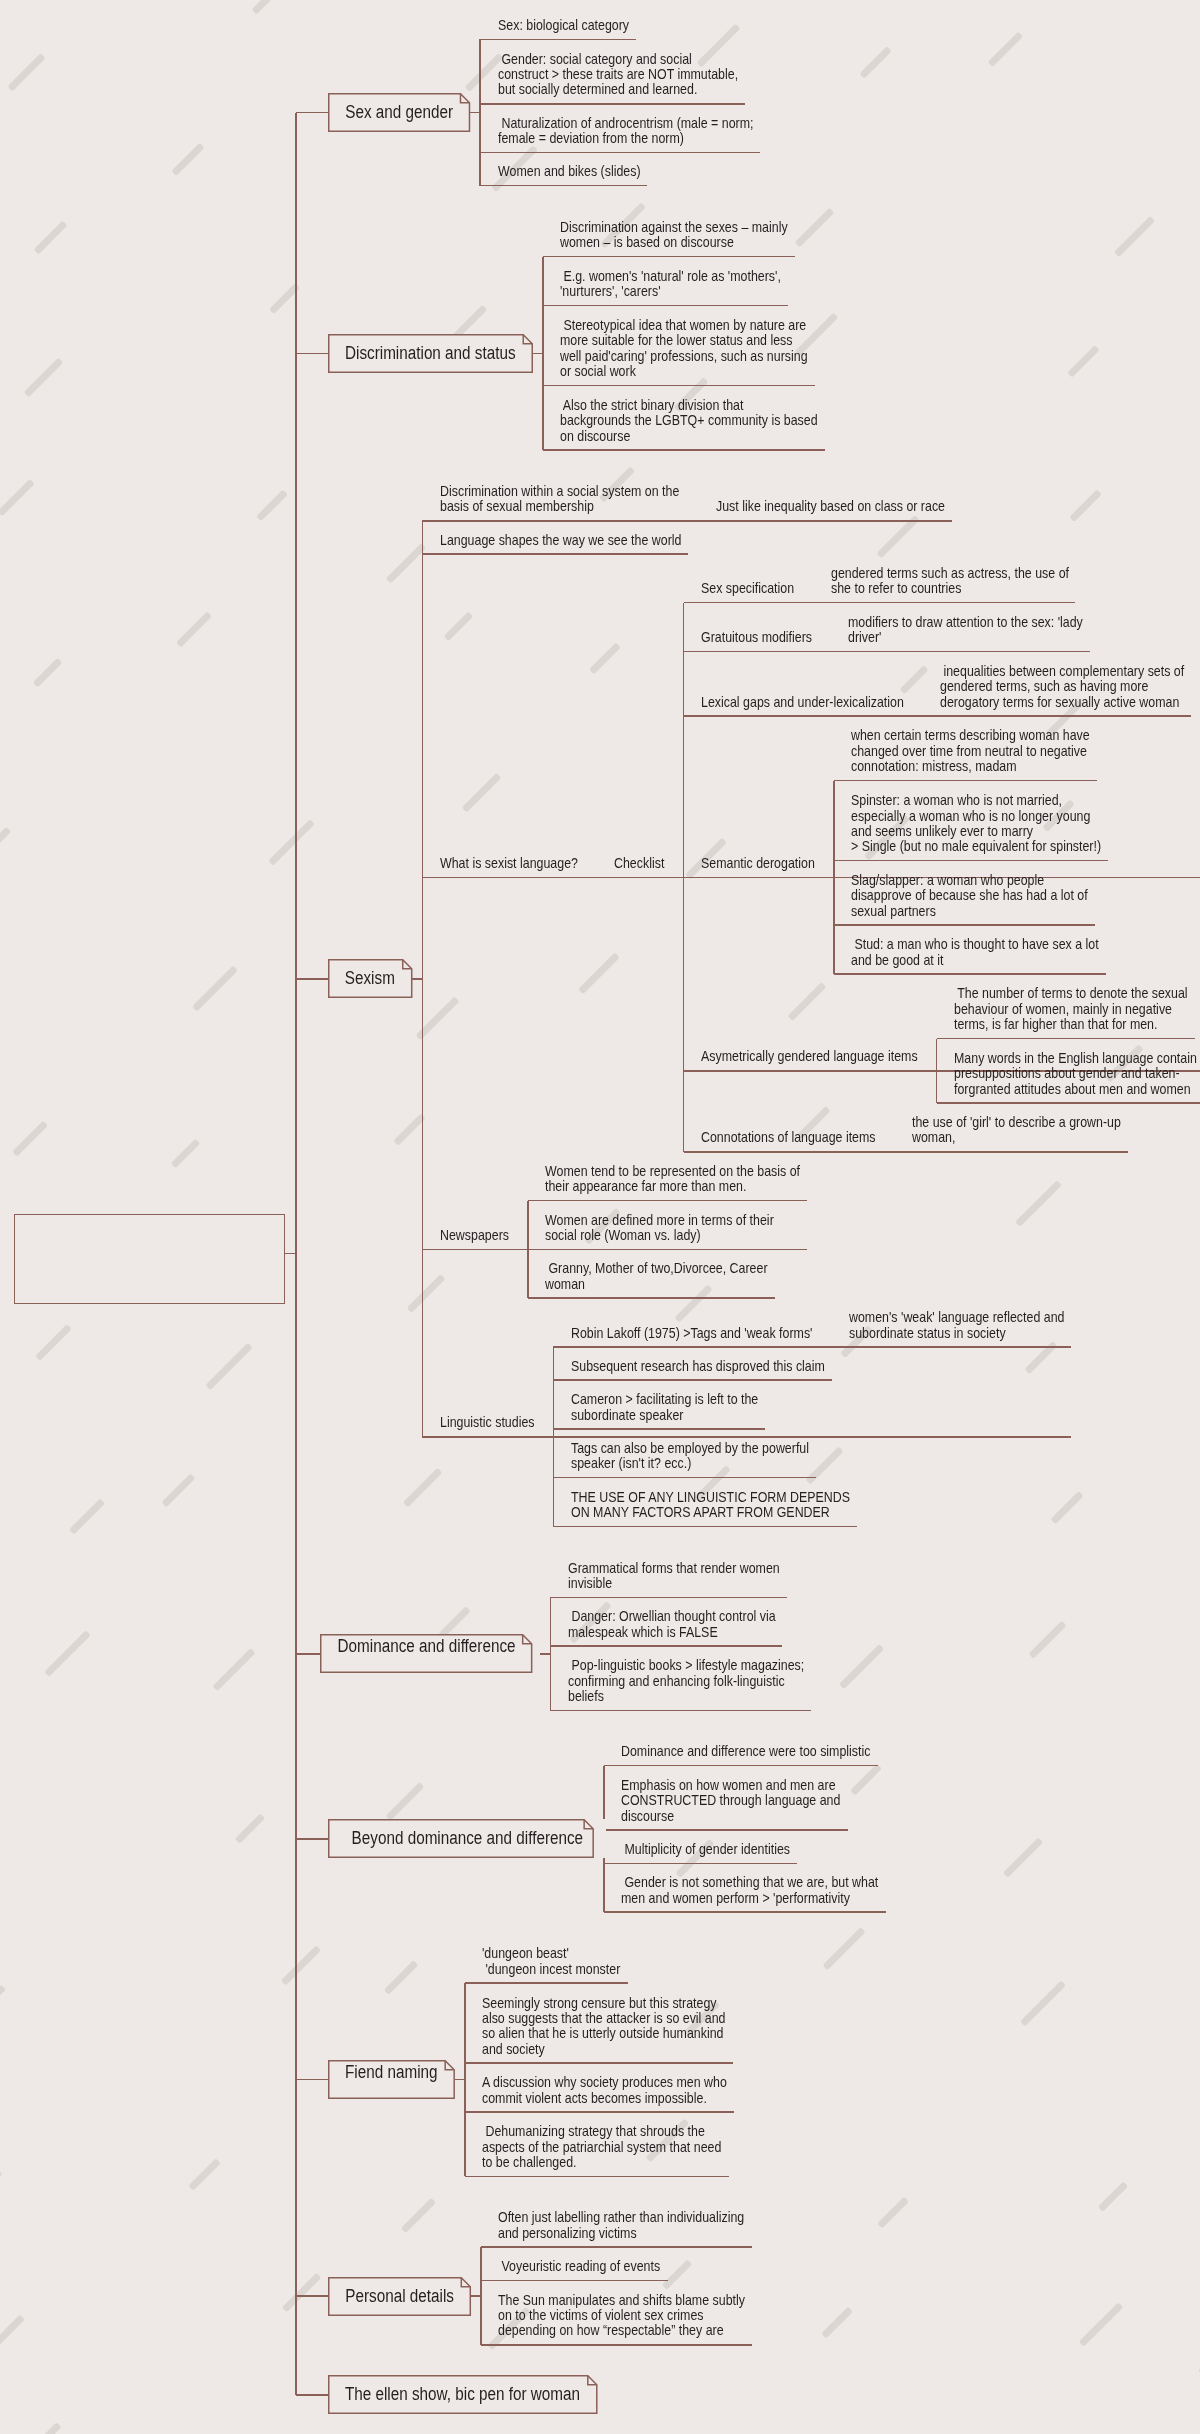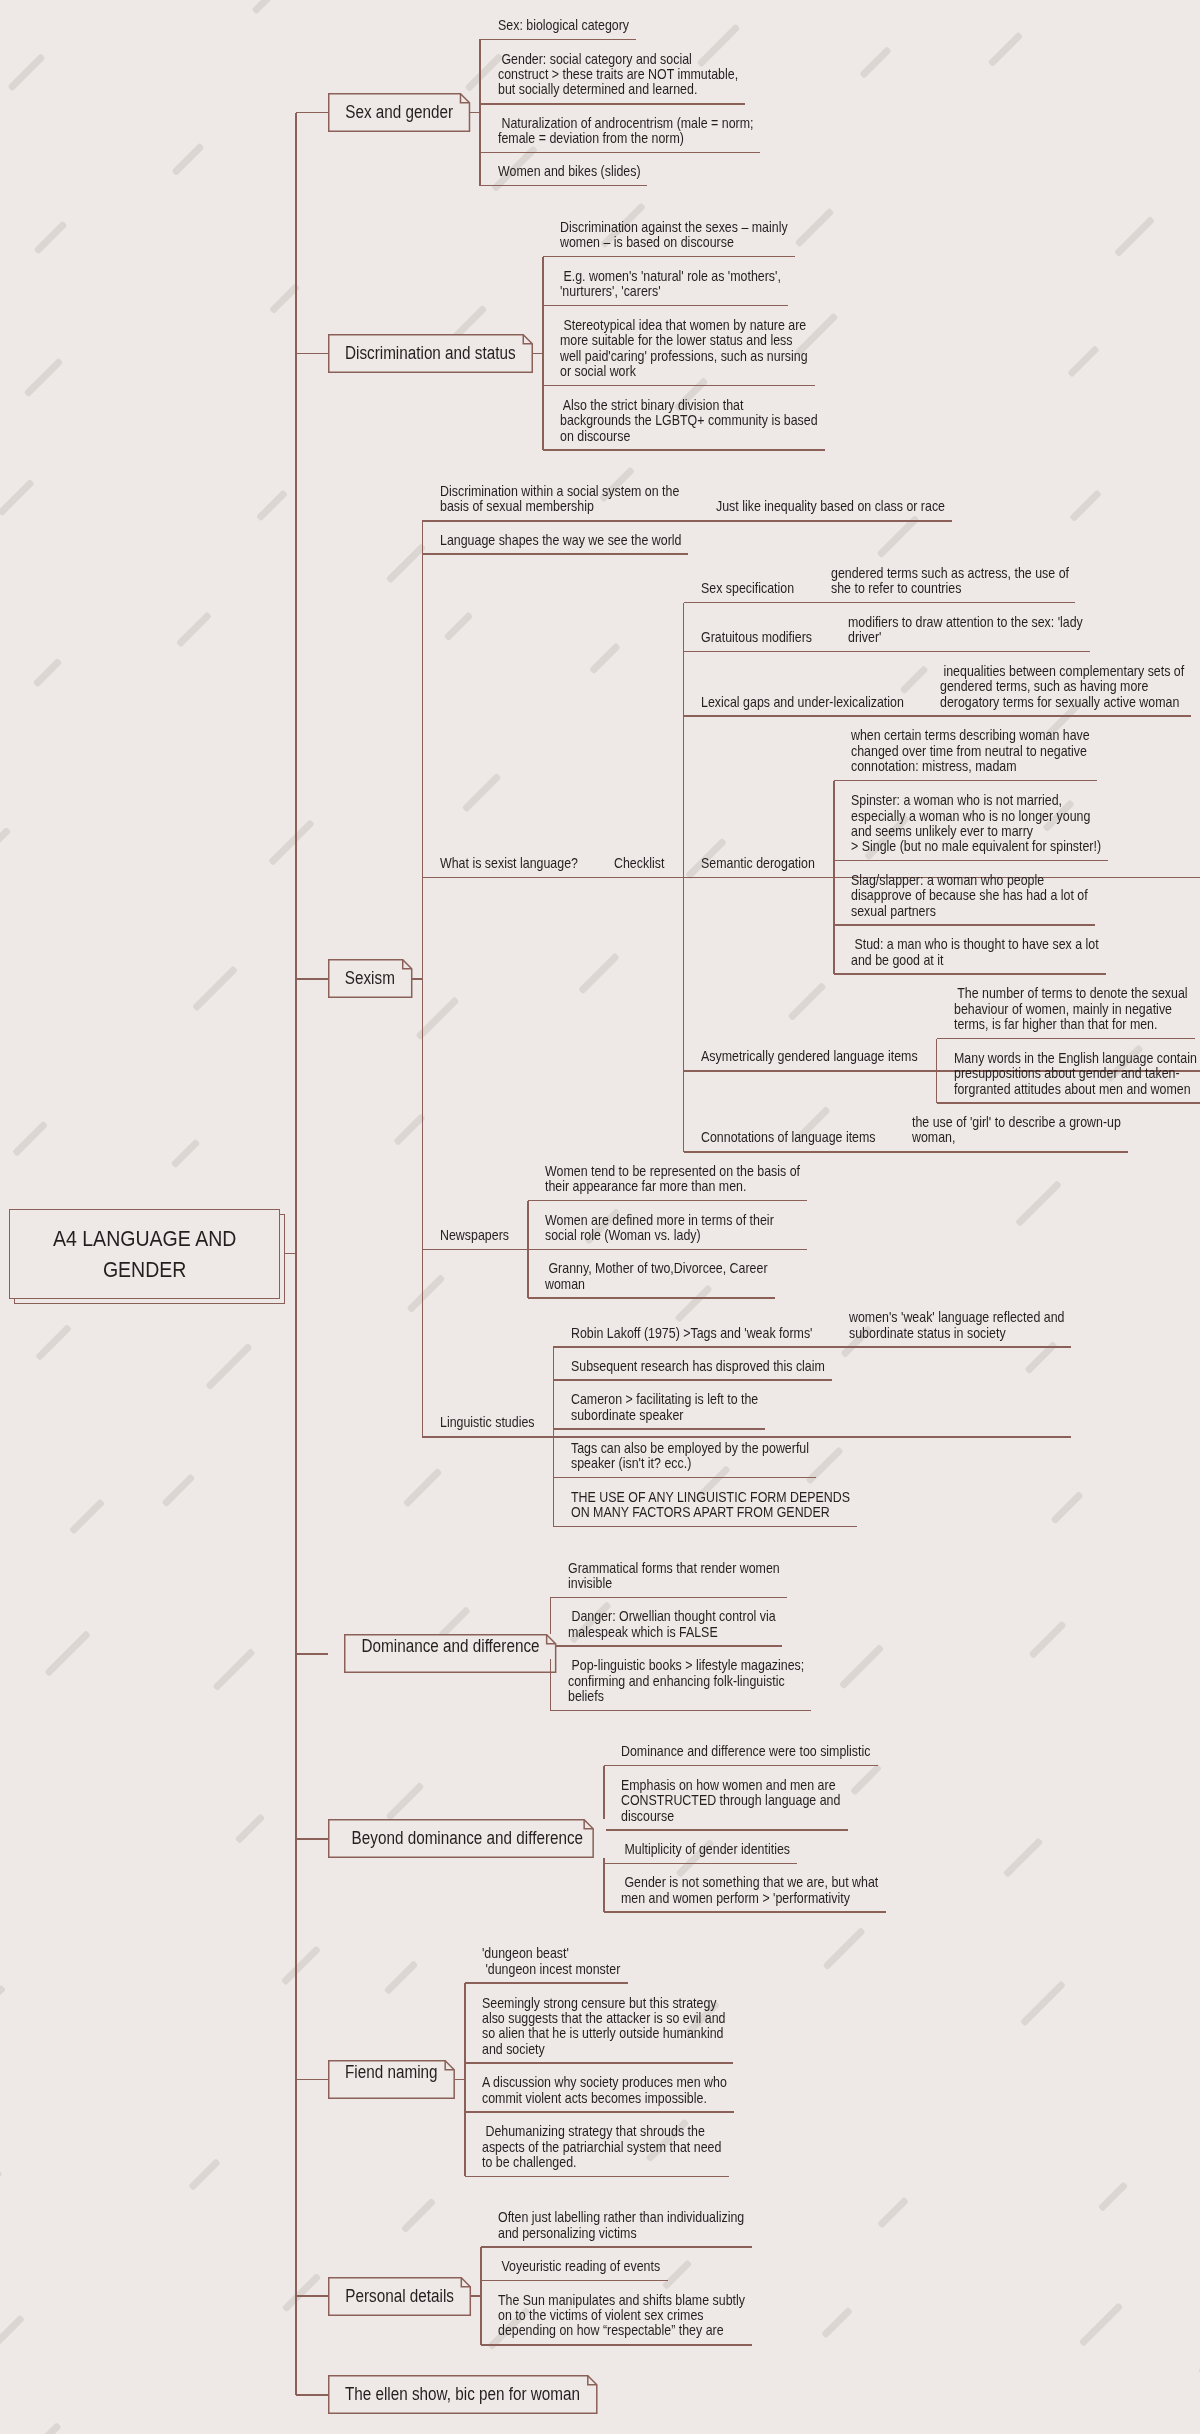--- a/index.html
+++ b/index.html
@@ -122,21 +122,20 @@
       <div class="tick" style="left: 276.79px; top: 2289.45px; width: 49.16px; height: 7px; transform: rotate(-45deg); transform-origin: center center;"></div>
       <div class="tick" style="left: 481.9px; top: 2325.1px; width: 54.02px; height: 7px; transform: rotate(-45deg); transform-origin: center center;"></div>
       <div class="tick" style="left: 658.5px; top: 2270.69px; width: 36.18px; height: 7px; transform: rotate(-45deg); transform-origin: center center;"></div>
       <div class="tick" style="left: 818.15px; top: 2318.74px; width: 38.42px; height: 7px; transform: rotate(-45deg); transform-origin: center center;"></div>
       <div class="tick" style="left: 1073.03px; top: 2321.29px; width: 56.06px; height: 7px; transform: rotate(-45deg); transform-origin: center center;"></div>
       <div class="tick" style="left: 1194.83px; top: 2356.24px; width: 37.99px; height: 7px; transform: rotate(-45deg); transform-origin: center center;"></div>
       <div class="tick" style="left: 17.66px; top: 2438.27px; width: 48.34px; height: 7px; transform: rotate(-45deg); transform-origin: center center;"></div>
     </div>
   <div id="nodes">
       <div class="rootstack" style="left: 14px; top: 1213.65px; width: 271px; height: 90px;"></div>
-      <div class="rootbox" style="left: 9px; top: 1208.65px; width: 271px; height: 90px; font-size: 22.5px;"><span style="display:inline-block;transform:scaleX(0.868);">A4 LANGUAGE AND<br>GENDER</span></div>
       <div class="ln" style="left: 285px; top: 1252.9px; width: 11px; height: 1.5px; background: rgb(138, 96, 88);"></div>
       <div class="ln" style="left: 295.25px; top: 112.5px; width: 1.5px; height: 2282.3px; background: rgb(138, 96, 88);"></div>
       <div class="ln" style="left: 296px; top: 111.75px; width: 32px; height: 1.5px; background: rgb(138, 96, 88);"></div>
       <div class="ln" style="left: 296px; top: 352.5px; width: 32px; height: 1.5px; background: rgb(138, 96, 88);"></div>
       <div class="ln" style="left: 296px; top: 978.02px; width: 32px; height: 1.5px; background: rgb(138, 96, 88);"></div>
       <div class="ln" style="left: 296px; top: 1653.2px; width: 32px; height: 1.5px; background: rgb(138, 96, 88);"></div>
       <div class="ln" style="left: 296px; top: 1838.15px; width: 32px; height: 1.5px; background: rgb(138, 96, 88);"></div>
       <div class="ln" style="left: 296px; top: 2078.9px; width: 32px; height: 1.5px; background: rgb(138, 96, 88);"></div>
       <div class="ln" style="left: 296px; top: 2295.25px; width: 32px; height: 1.5px; background: rgb(138, 96, 88);"></div>
       <div class="ln" style="left: 296px; top: 2394.05px; width: 32px; height: 1.5px; background: rgb(138, 96, 88);"></div>
@@ -290,21 +289,21 @@
       <div class="ln" style="left: 553.38px; top: 1379.35px; width: 278.25px; height: 1.5px; background: rgb(138, 96, 88);"></div>
       <div class="txt" style="left: 570.78px; top: 1392.18px; font-size: 14.3px; line-height: 15.4px; transform: scaleX(0.868); transform-origin: left top; color: rgb(35, 31, 32);">Cameron &gt; facilitating is left to the
 subordinate speaker</div>
       <div class="ln" style="left: 553.38px; top: 1428.15px; width: 211.68px; height: 1.5px; background: rgb(138, 96, 88);"></div>
       <div class="txt" style="left: 570.78px; top: 1440.98px; font-size: 14.3px; line-height: 15.4px; transform: scaleX(0.868); transform-origin: left top; color: rgb(35, 31, 32);">Tags can also be employed by the powerful
 speaker (isn't it? ecc.)</div>
       <div class="ln" style="left: 553.38px; top: 1476.95px; width: 262.41px; height: 1.5px; background: rgb(138, 96, 88);"></div>
       <div class="txt" style="left: 570.78px; top: 1489.78px; font-size: 14.3px; line-height: 15.4px; transform: scaleX(0.868); transform-origin: left top; color: rgb(35, 31, 32);">THE USE OF ANY LINGUISTIC FORM DEPENDS
 ON MANY FACTORS APART FROM GENDER</div>
       <div class="ln" style="left: 553.38px; top: 1525.75px; width: 303.43px; height: 1.5px; background: rgb(138, 96, 88);"></div>
-      <div class="b1" style="left: 344px; top: 1634.45px; width: 212.41px; height: 25px;">
+      <div class="b1" style="left: 320px; top: 1634.45px; width: 212.41px; height: 25px;">
         <div class="bg"></div>
         <svg width="212.41" height="39" viewBox="0 0 212.41 39">
           <path d="M0.75 0.75 H202.66 L211.66 9.75 V38.25 H0.75 Z" fill="none" stroke="#8a6058" stroke-width="1.5"></path>
           <path d="M202.66 0.75 V9.75 H211.66" fill="none" stroke="#8a6058" stroke-width="1.5"></path>
         </svg>
         <div class="lbl"><span style="display:inline-block;transform:scaleX(0.868);font-size:17.6px;">Dominance and difference</span></div>
       </div>
       <div class="ln" style="left: 549.66px; top: 1597.3px; width: 1.5px; height: 113.3px; background: rgb(138, 96, 88);"></div>
       <div class="ln" style="left: 540.41px; top: 1653.2px; width: 10px; height: 1.5px; background: rgb(138, 96, 88);"></div>
       <div class="txt" style="left: 567.81px; top: 1560.58px; font-size: 14.3px; line-height: 15.4px; transform: scaleX(0.868); transform-origin: left top; color: rgb(35, 31, 32);">Grammatical forms that render women

